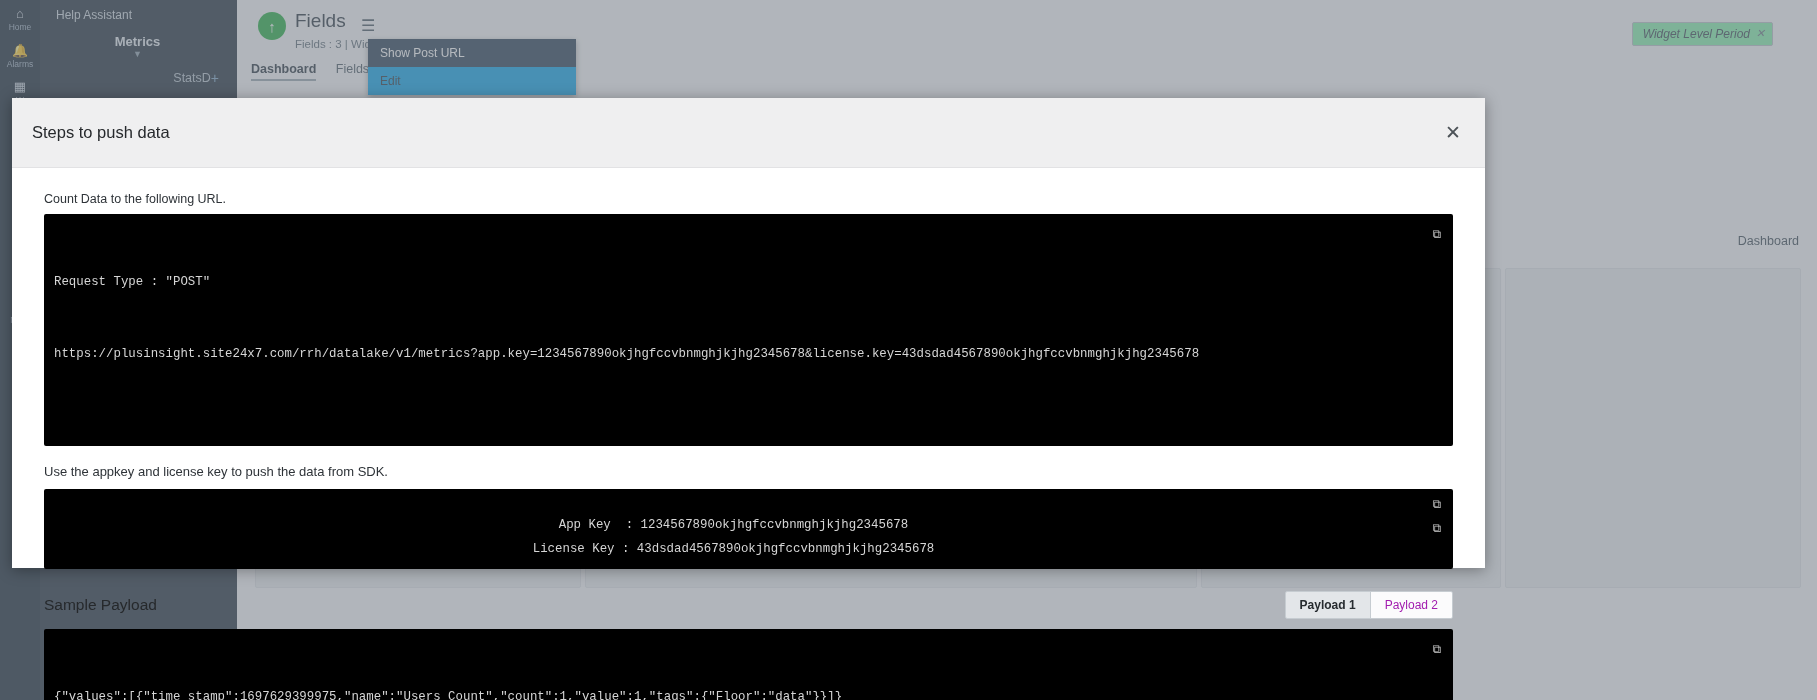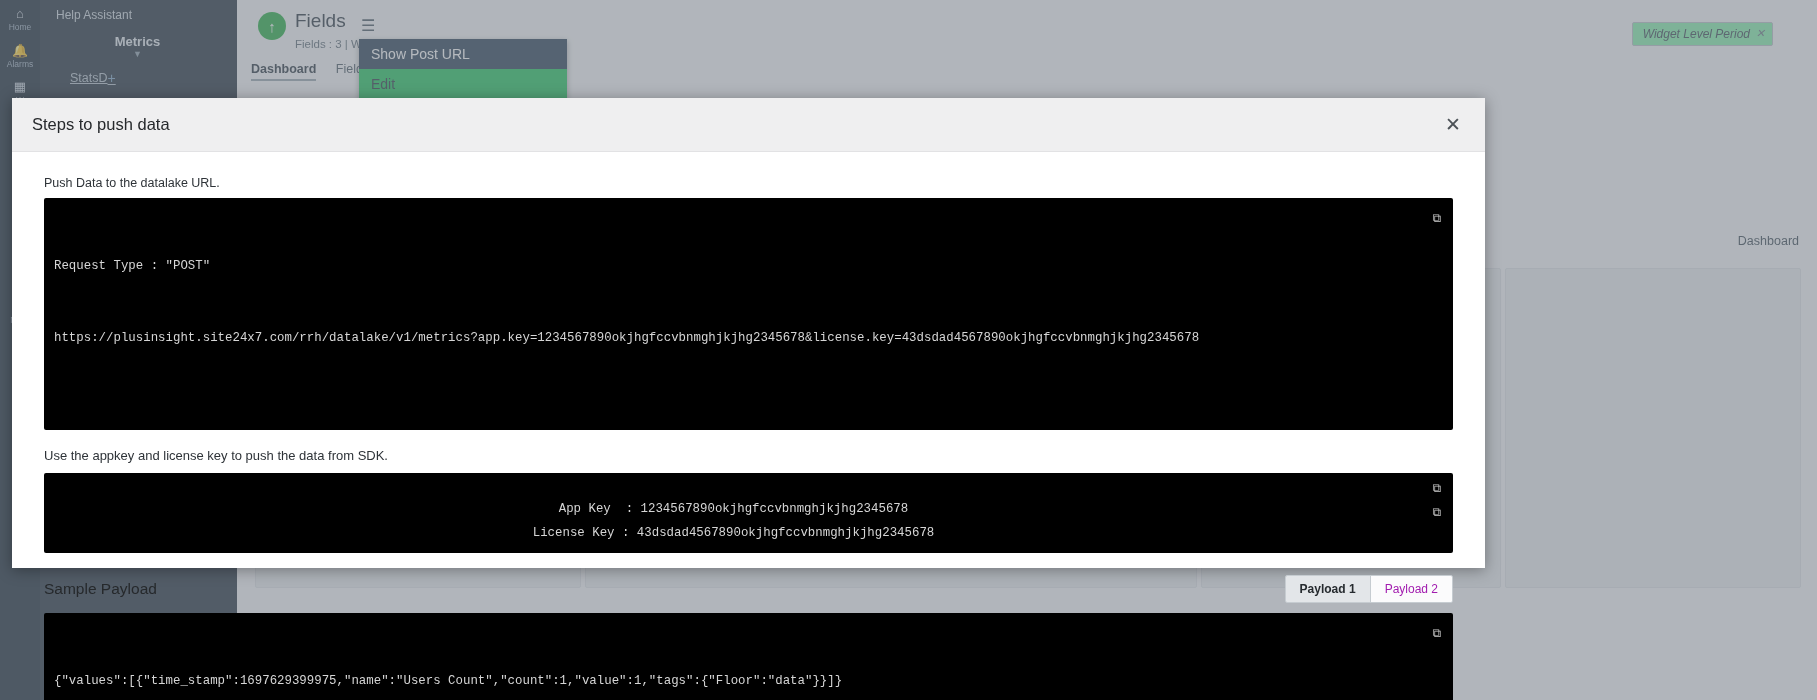--- a/index.html
+++ b/index.html
@@ -36,22 +36,22 @@
   }
   .nav-head {
     padding: 8px 16px 0 16px; font-size: 12px; color: #cfd8df;
   }
   .nav-section {
     display: flex; align-items: center; justify-content: space-between;
     padding: 12px 18px 6px 16px; font-size: 13px; color: #e4eaef; font-weight: 600; flex-direction: column;
   }
   .caret { font-size: 9px; color: #8fa0ad; }
   .nav-sub {
-    display: flex; align-items: center; justify-content: flex-start;
-    padding: 5px 18px 5px 30px; font-size: 12.5px; color: #b6c2cc; text-decoration: underline;
+    display: flex; align-items: center; justify-content: flex-end;
+    padding: 5px 18px 5px 30px; font-size: 12.5px; color: #b6c2cc;
   }
   .plus { color: #7fa5c6; font-size: 14px; }
 
   
   .workspace {
     position: absolute; left: 237px; top: 0; right: 0; height: 700px;
     background: #f6f7f8;
   }
   .ws-header { position: absolute; left: 0; top: 0; right: 0; height: 88px; background:#f6f7f8; }
   .up-badge {
@@ -74,23 +74,23 @@
   }
   .ws-tabs {
     position: absolute; left: 14px; top: 62px;
     font-size: 12.5px; color: #4b5a65;
   }
   .ws-tabs span { margin-right: 16px; }
   .ws-tabs .active { color: #2b3742; font-weight: 700; border-bottom: 2px solid #9aa6b0; padding-bottom: 3px; }
 
   
   .ctx-menu {
-    position: absolute; left: 359px; top: 39px; width: 208px;
-    background: #22c55e; box-shadow: 0 2px 6px rgba(0,0,0,.35); z-index: 6;
-    font-size: 14px;
+    position: absolute; left: 368px; top: 39px; width: 208px;
+    background: #0ea5e9; box-shadow: 0 2px 6px rgba(0,0,0,.35); z-index: 6;
+    font-size: 12px;
   }
   .ctx-item { padding: 7px 12px; color: #2c3a45; }
   .ctx-item.sel { background: #2b4257; color: #ffffff; }
 
   
   .period-btn {
     position: absolute; right: 44px; top: 22px;
     border: 1px solid #b9c1c8; background: #86efac; color: #3d4b56;
     font-size: 12px; padding: 4px 22px 4px 10px; border-radius: 2px; font-style: italic;
   }
@@ -114,21 +114,21 @@
     position: absolute; inset: 0; background: rgba(120,128,136,0.55); z-index: 20;
   }
 
   
   .modal {
     position: absolute; left: 12px; top: 98px; width: 1473px; height: 470px;
     background: #ffffff; z-index: 30;
     box-shadow: 0 2px 14px rgba(0,0,0,.35);
   }
   .modal-head {
-    height: 54px; background: #efeff0; border-bottom: 1px solid #e2e2e4;
+    height: 70px; background: #efeff0; border-bottom: 1px solid #e2e2e4;
     display: flex; align-items: center; justify-content: space-between;
     padding: 0 24px 0 20px;
   }
   .modal-title { font-size: 16.5px; color: #26292c; }
   .modal-close { font-size: 19px; color: #4c5257; line-height: 1; cursor: pointer; }
 
   .modal-body { padding: 18px 32px 0 32px; }
 
   .label { font-size: 12.5px; color: #2e3338; margin: 6px 0 8px 0; }
   .label2 { font-size: 13px; color: #2e3338; margin: 18px 0 10px 0; }
@@ -277,21 +277,21 @@
   <div class="dim"></div>
 
   <div class="modal">
     <div class="modal-head">
       <div class="modal-title">Steps to push data</div>
       <div class="modal-close">✕</div>
     </div>
 
     <div class="modal-body">
 
-      <div class="label">Push Data to the datalake URL.</div>
+      <div class="label">Count Data to the following URL.</div>
 
       <div class="code">
         <span class="ln">Request Type : "POST"</span>
         <span class="ln">https://plusinsight.site24x7.com/rrh/datalake/v1/metrics?app.key=1234567890okjhgfccvbnmghjkjhg2345678&amp;license.key=43dsdad4567890okjhgfccvbnmghjkjhg2345678</span>
         <span class="copy top">⧉</span>
       </div>
 
       <div class="label2">Use the appkey and license key to push the data from SDK.</div>
 
       <div class="code-keys">

